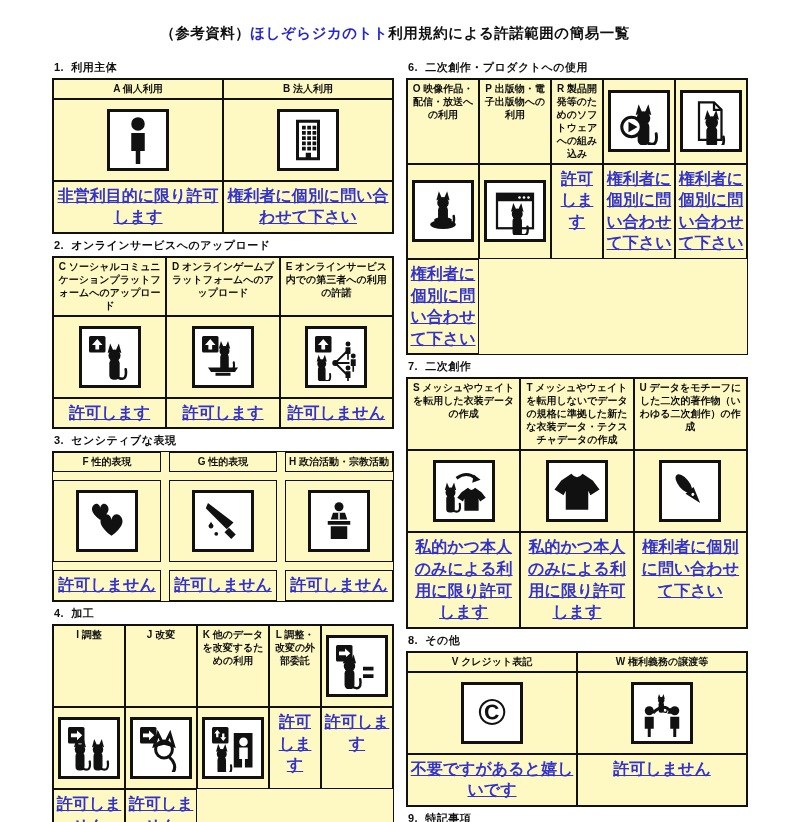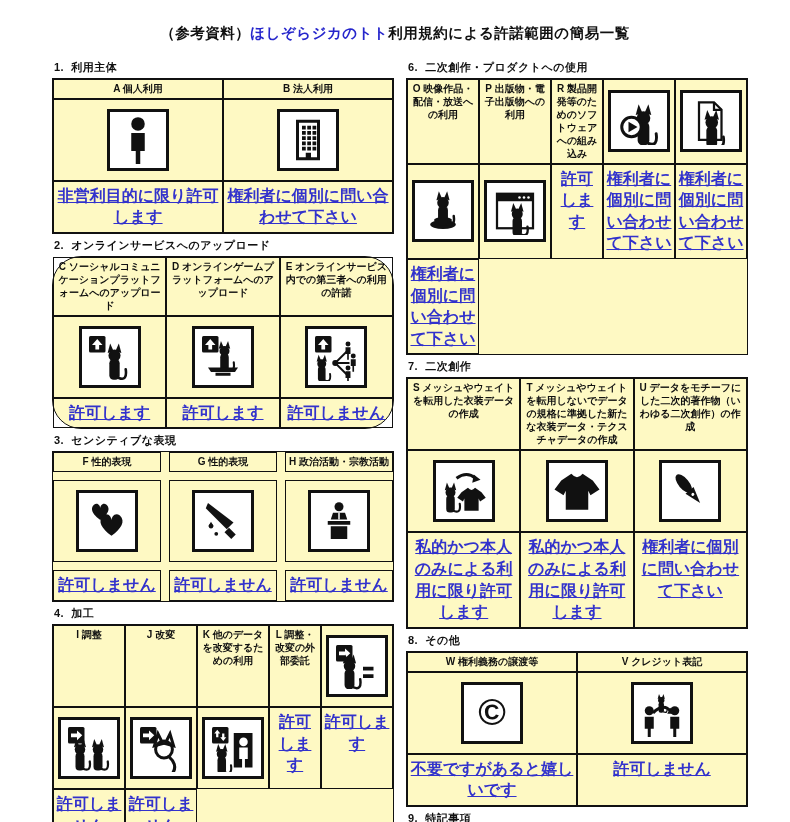--- a/index.html
+++ b/index.html
@@ -84,21 +84,21 @@
                 <rect x="29" y="49" width="7" height="8" fill="#111"></rect>
               </svg>
             </div>
           </div>
           <div class="pcell"><span>非営利目的に限り許可します</span></div>
           <div class="pcell"><span>権利者に個別に問い合わせて下さい</span></div>
         </div>
       </div>
       <div class="section">
         <div class="sec-head"><span class="num">2.</span><span>オンラインサービスへのアップロード</span></div>
-        <div class="grid" style="grid-template-columns: repeat(3, 1fr); border-radius: 29px;">
+        <div class="grid" style="grid-template-columns: repeat(3, 1fr);">
           <div class="hcell">
             <span>C ソーシャルコミュニケーションプラットフォームへのアップロード</span>
           </div>
           <div class="hcell">
             <span>D オンラインゲームプラットフォームへのアップロード</span>
           </div>
           <div class="hcell">
             <span>E オンラインサービス内での第三者への利用の許諾</span>
           </div>
           <div class="icell">
@@ -461,24 +461,24 @@
           </div>
           <div class="pcell"><span>私的かつ本人のみによる利用に限り許可します</span></div>
           <div class="pcell"><span>私的かつ本人のみによる利用に限り許可します</span></div>
           <div class="pcell"><span>権利者に個別に問い合わせて下さい</span></div>
         </div>
       </div>
       <div class="section">
         <div class="sec-head"><span class="num">8.</span><span>その他</span></div>
         <div class="grid" style="grid-template-columns: repeat(2, 1fr);">
           <div class="hcell">
+            <span>V クレジット表記</span>
+          </div>
+          <div class="hcell">
             <span>W 権利義務の譲渡等</span>
-          </div>
-          <div class="hcell">
-            <span>V クレジット表記</span>
           </div>
           <div class="icell">
             <div class="ibox">
               <svg viewBox="0 0 64 64" xmlns="http://www.w3.org/2000/svg">
                 <text x="32" y="48" text-anchor="middle" font-size="50" font-weight="bold" fill="#111">©</text>
               </svg>
             </div>
           </div>
           <div class="icell">
             <div class="ibox">

